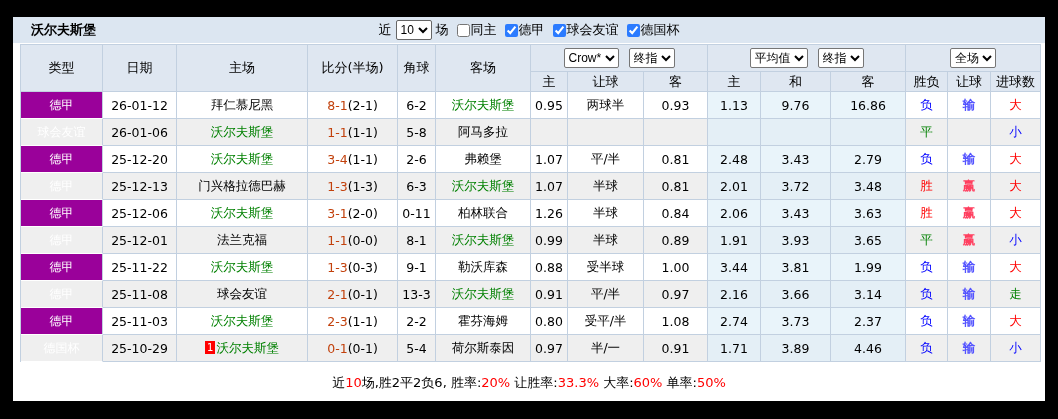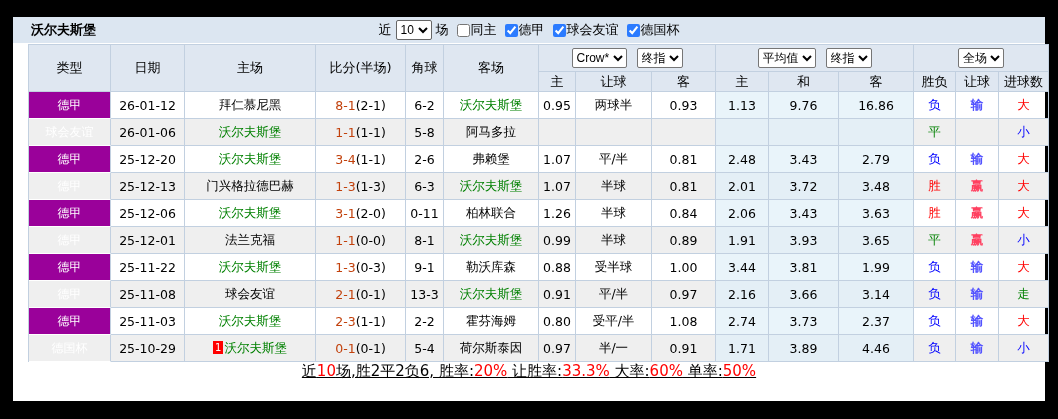--- a/index.html
+++ b/index.html
@@ -28,21 +28,21 @@
     display:flex;align-items:center;justify-content:center;gap:4px;
     font-size:13px;color:#000;
   }
   .filterbar .team{position:absolute;left:18px;font-weight:bold;font-size:13px;}
   .filterbar select{font-size:12px;height:20px;border:1px solid #666;background:#fff;border-radius:2px;}
   .filterbar label{display:flex;align-items:center;font-size:13px;cursor:pointer;}
   .filterbar input[type=checkbox]{accent-color:#2b7bff;margin:0 1px 0 4px;width:13px;height:13px;}
   
   table{
     border-collapse:separate;border-spacing:0;table-layout:fixed;
-    margin:1px 5px 0 15px;width:1020px;
+    margin:1px 5px 0 7px;width:1020px;
     font-size:12.5px;color:#000;
     border-top:1px solid #C2D0E0;border-left:1px solid #C2D0E0;
   }
   th,td{
     border-right:1px solid #C2D0E0;border-bottom:1px solid #C2D0E0;
     text-align:center;padding:0;overflow:hidden;white-space:nowrap;
   }
   thead th{background:#DFE7F1;font-weight:normal;font-size:13px;}
   thead tr.hd1 th{height:24px;}
   thead tr.hd2 th{height:19px;}
@@ -63,21 +63,21 @@
   .c-blue{color:#0000FF;}
   .c-green{color:#008000;}
   .c-win{color:#FF4060;font-weight:bold;}
   .c-lose{color:#5353FF;font-weight:bold;}
   .redbadge{
     display:inline-block;background:#FF0000;color:#fff;
     font-size:10px;line-height:13px;padding:0 2px;margin-right:1px;vertical-align:1px;
   }
   
   .summary{
-    text-align:center;font-size:15px;padding-top:0;color:#000;text-decoration:underline;
+    text-align:center;font-size:13px;padding-top:12px;color:#000;
   }
   .seg-k{color:#000;}
   .seg-r{color:#FF0000;}
 </style>
 </head>
 <body>
 
 <div class="frame">
 
 

